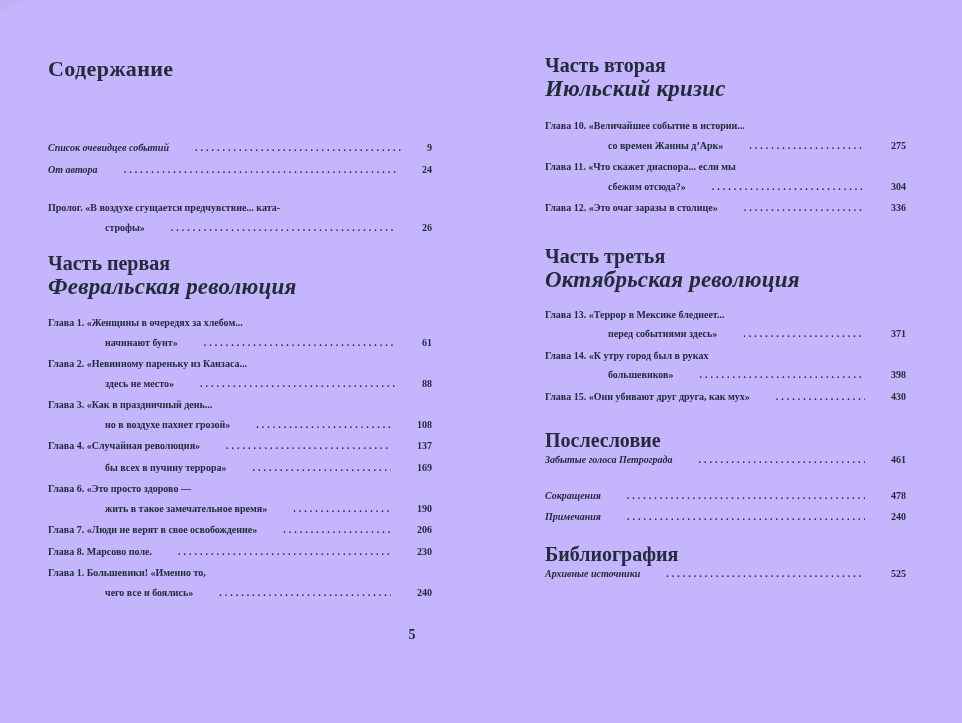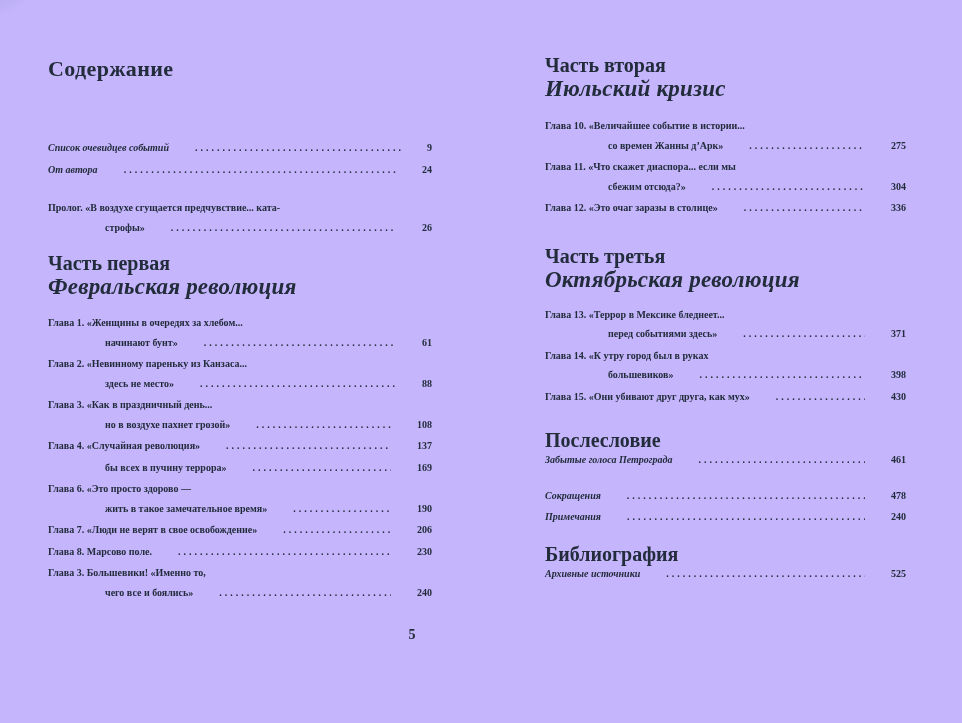--- a/index.html
+++ b/index.html
@@ -182,21 +182,21 @@
           </div>
         </div>
         <div class="entry">
           <div class="lf">
             <span class="t">Глава 8. Марсово поле.</span>
             <span class="dots">..............................................................................................................</span>
             <span class="pg">230</span>
           </div>
         </div>
         <div class="entry">
-          <div class="l1">Глава 3. Большевики! «Именно то,</div>
+          <div class="l1">Глава 1. Большевики! «Именно то,</div>
           <div class="lf l2">
             <span class="t">чего все и боялись»</span>
             <span class="dots">..............................................................................................................</span>
             <span class="pg">240</span>
           </div>
         </div>
       </div>
     </div>
   <div id="col-right" class="col">
       <div class="part">

